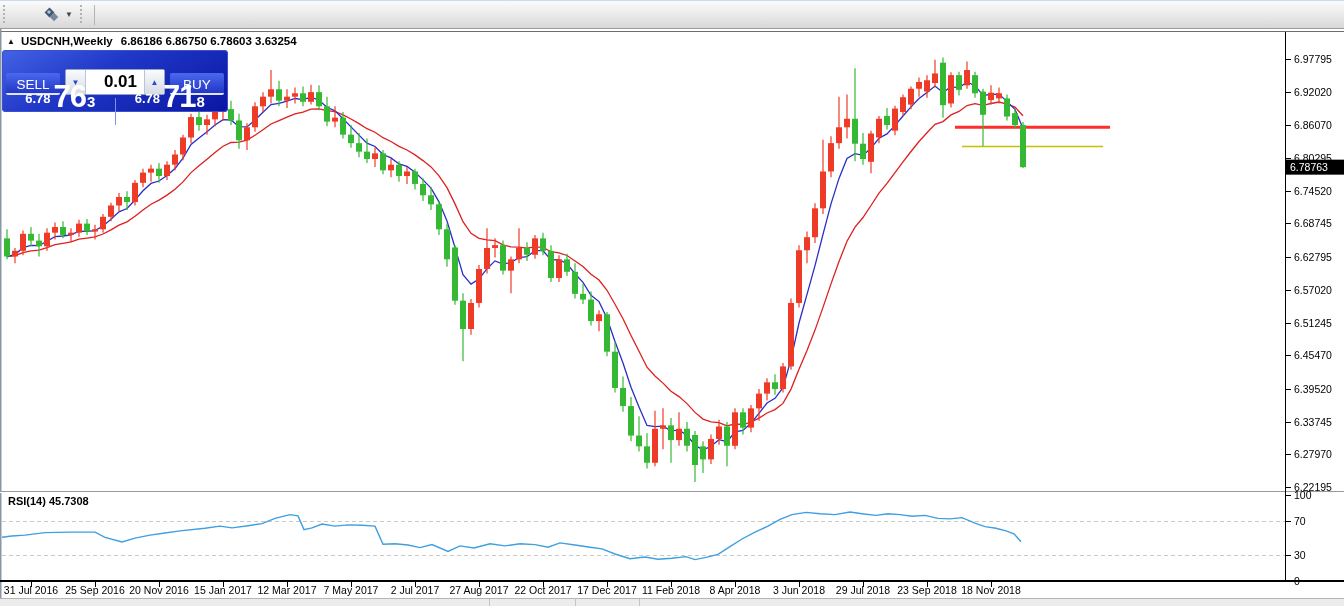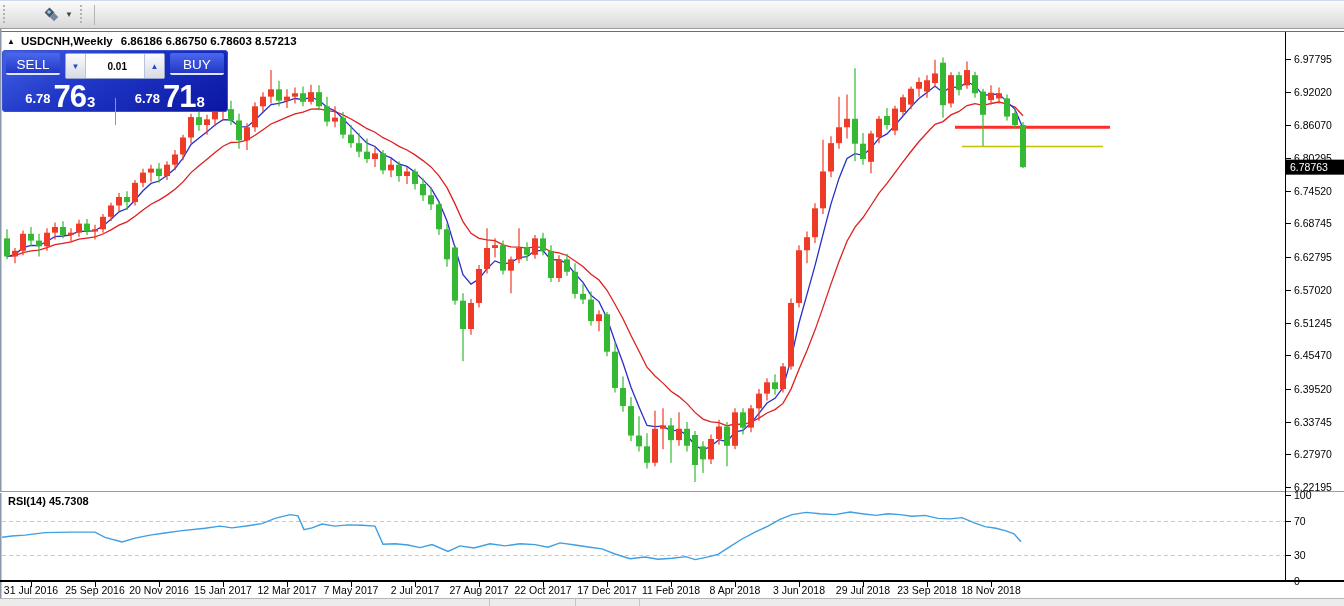--- a/index.html
+++ b/index.html
@@ -25,32 +25,32 @@
 
   
   #charttitle{position:absolute;left:7px;top:35px;z-index:4;display:flex;align-items:center;
     font-size:11.5px;font-weight:700;color:#000;}
   #collapse-arrow{font-size:8px;margin-right:6px;color:#111;}
 
   
   #oneclick{position:absolute;left:2px;top:50px;width:226px;height:62px;z-index:4;
     border-radius:4px;background:linear-gradient(150deg,#4363e4 0%,#2038c8 40%,#0a16a2 100%);
     box-shadow:inset 0 0 0 1px #3c51cf;color:#fff;box-sizing:border-box;padding:3px 4px 2px 4px;}
-  .oc-row1{display:flex;align-items:flex-start;height:42px;}
+  .oc-row1{display:flex;align-items:flex-end;height:42px;}
   .oc-btn{width:54px;height:22px;line-height:21px;text-align:center;font-size:13.5px;font-weight:400;
     color:#fff;background:linear-gradient(#4a68ee,#2337c6);border:0;border-bottom:2px solid #dfe5ff;
     border-radius:2px;font-family:"Liberation Sans",sans-serif;}
   .oc-vol{flex:1;display:flex;height:24px;margin:0 5px;border:1px solid #93a2cc;border-radius:2px;
     overflow:hidden;background:#fff;}
   .oc-spin{width:19px;display:flex;align-items:center;justify-content:center;font-size:8px;color:#2a48c8;
     background:linear-gradient(#f9fbfd,#d7dbe3);}
   .oc-spin.dn{border-right:1px solid #b9c2d6;}
   .oc-spin.up{border-left:1px solid #b9c2d6;}
-  #volume-input{flex:1;border:0;outline:none;text-align:right;padding-right:17px;font-weight:700;
-    font-size:10px;color:#000;font-family:"Liberation Sans",sans-serif;min-width:0;}
+  #volume-input{flex:1;border:0;outline:none;text-align:right;padding-right:7px;font-weight:700;
+    font-size:17px;color:#000;font-family:"Liberation Sans",sans-serif;min-width:0;}
   .oc-row2{display:flex;height:31px;margin-top:1px;}
   .oc-price{flex:1;display:flex;align-items:flex-end;justify-content:center;padding-bottom:17px;}
   .oc-small{font-size:13px;font-weight:700;margin:0 3px 4px 0;}
   .oc-big{font-size:31px;line-height:27px;font-weight:700;letter-spacing:-1px;text-align:center;}
   .oc-sup{font-size:15px;font-weight:700;align-self:flex-start;margin-top:-3px;margin-left:1px;}
   .oc-div{width:1px;background:#7f90e6;margin:2px 0;}
 
   svg#chart{position:absolute;left:0;top:0;z-index:1;}
   svg text{font-family:"Liberation Sans",sans-serif;}
 </style>
@@ -420,21 +420,21 @@
     </div>
     <div id="tool-caret">▼</div>
     <div class="grip"></div>
     <div class="vsep"></div>
   </div>
 
   <div id="charttitle">
     <span id="collapse-arrow">▲</span>
     <span>USDCNH,Weekly</span>
     <span style="width:8px"></span>
-    <span>6.86186 6.86750 6.78603 8.57213</span>
+    <span>6.86186 6.86750 6.78603 3.63254</span>
   </div>
 
   <div id="oneclick">
     <div class="oc-row1">
       <button class="oc-btn">SELL</button>
       <div class="oc-vol">
         <div class="oc-spin dn">▼</div>
         <input id="volume-input" value="0.01" style="">
         <div class="oc-spin up">▲</div>
       </div>

